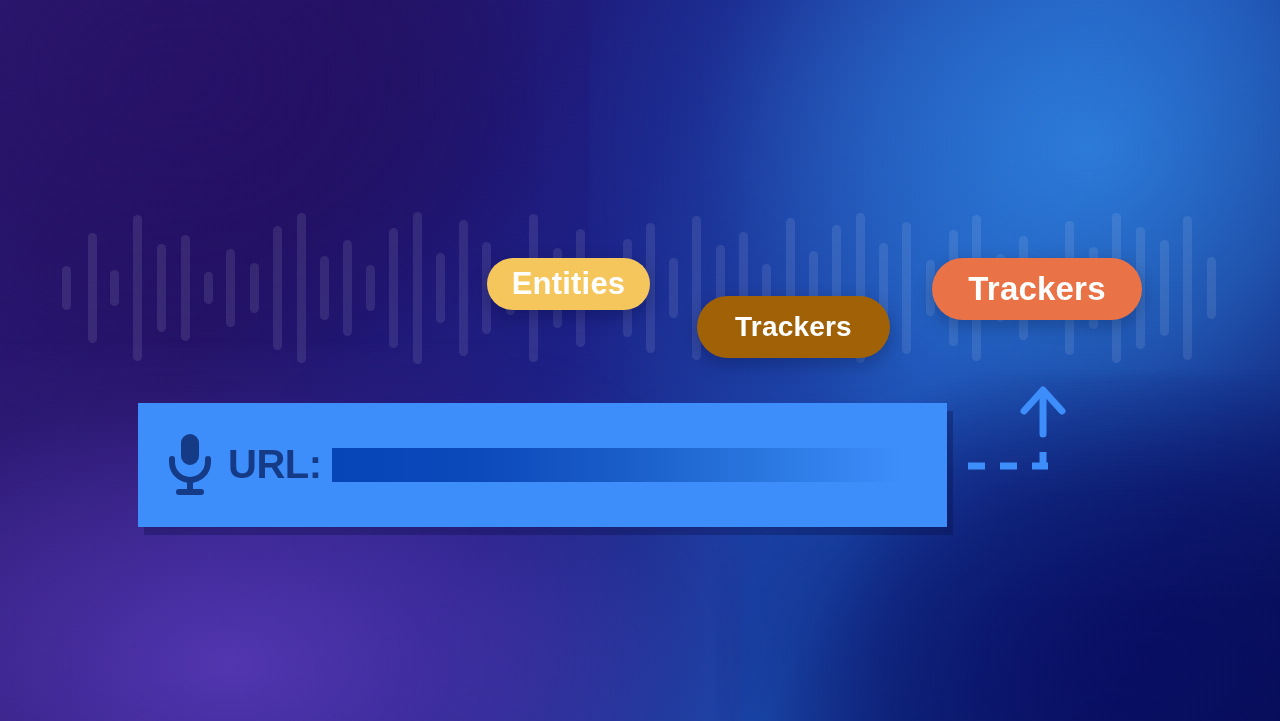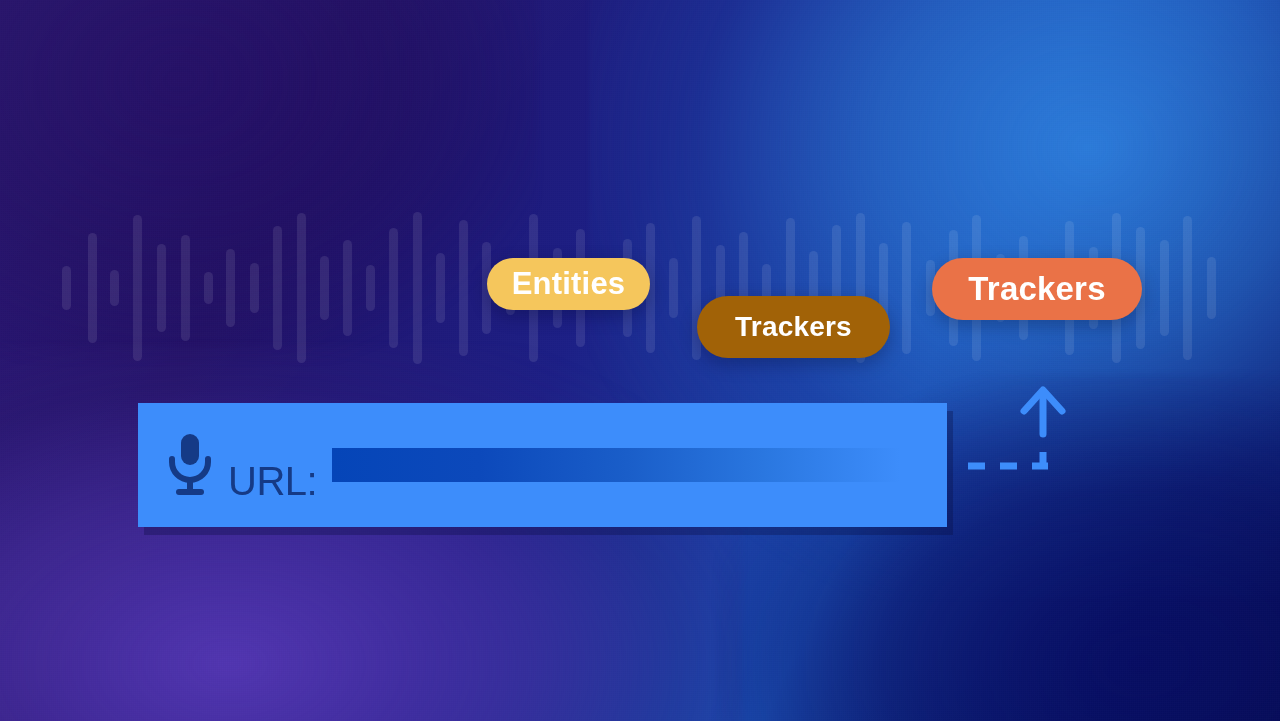--- a/index.html
+++ b/index.html
@@ -152,23 +152,23 @@
   #mic-icon {
     position: absolute;
     left: 30px;
     top: 30px;
     width: 44px;
     height: 64px;
   }
   #url-label {
     position: absolute;
     left: 90px;
-    top: 54px;
+    top: 37px;
     font-size: 40px;
-    font-weight: normal;
+    font-weight: bold;
     color: #153a86;
     letter-spacing: -0.5px;
     line-height: 48px;
   }
   #url-input {
     position: absolute;
     left: 194px;
     top: 45px;
     width: 568px;
     height: 34px;

